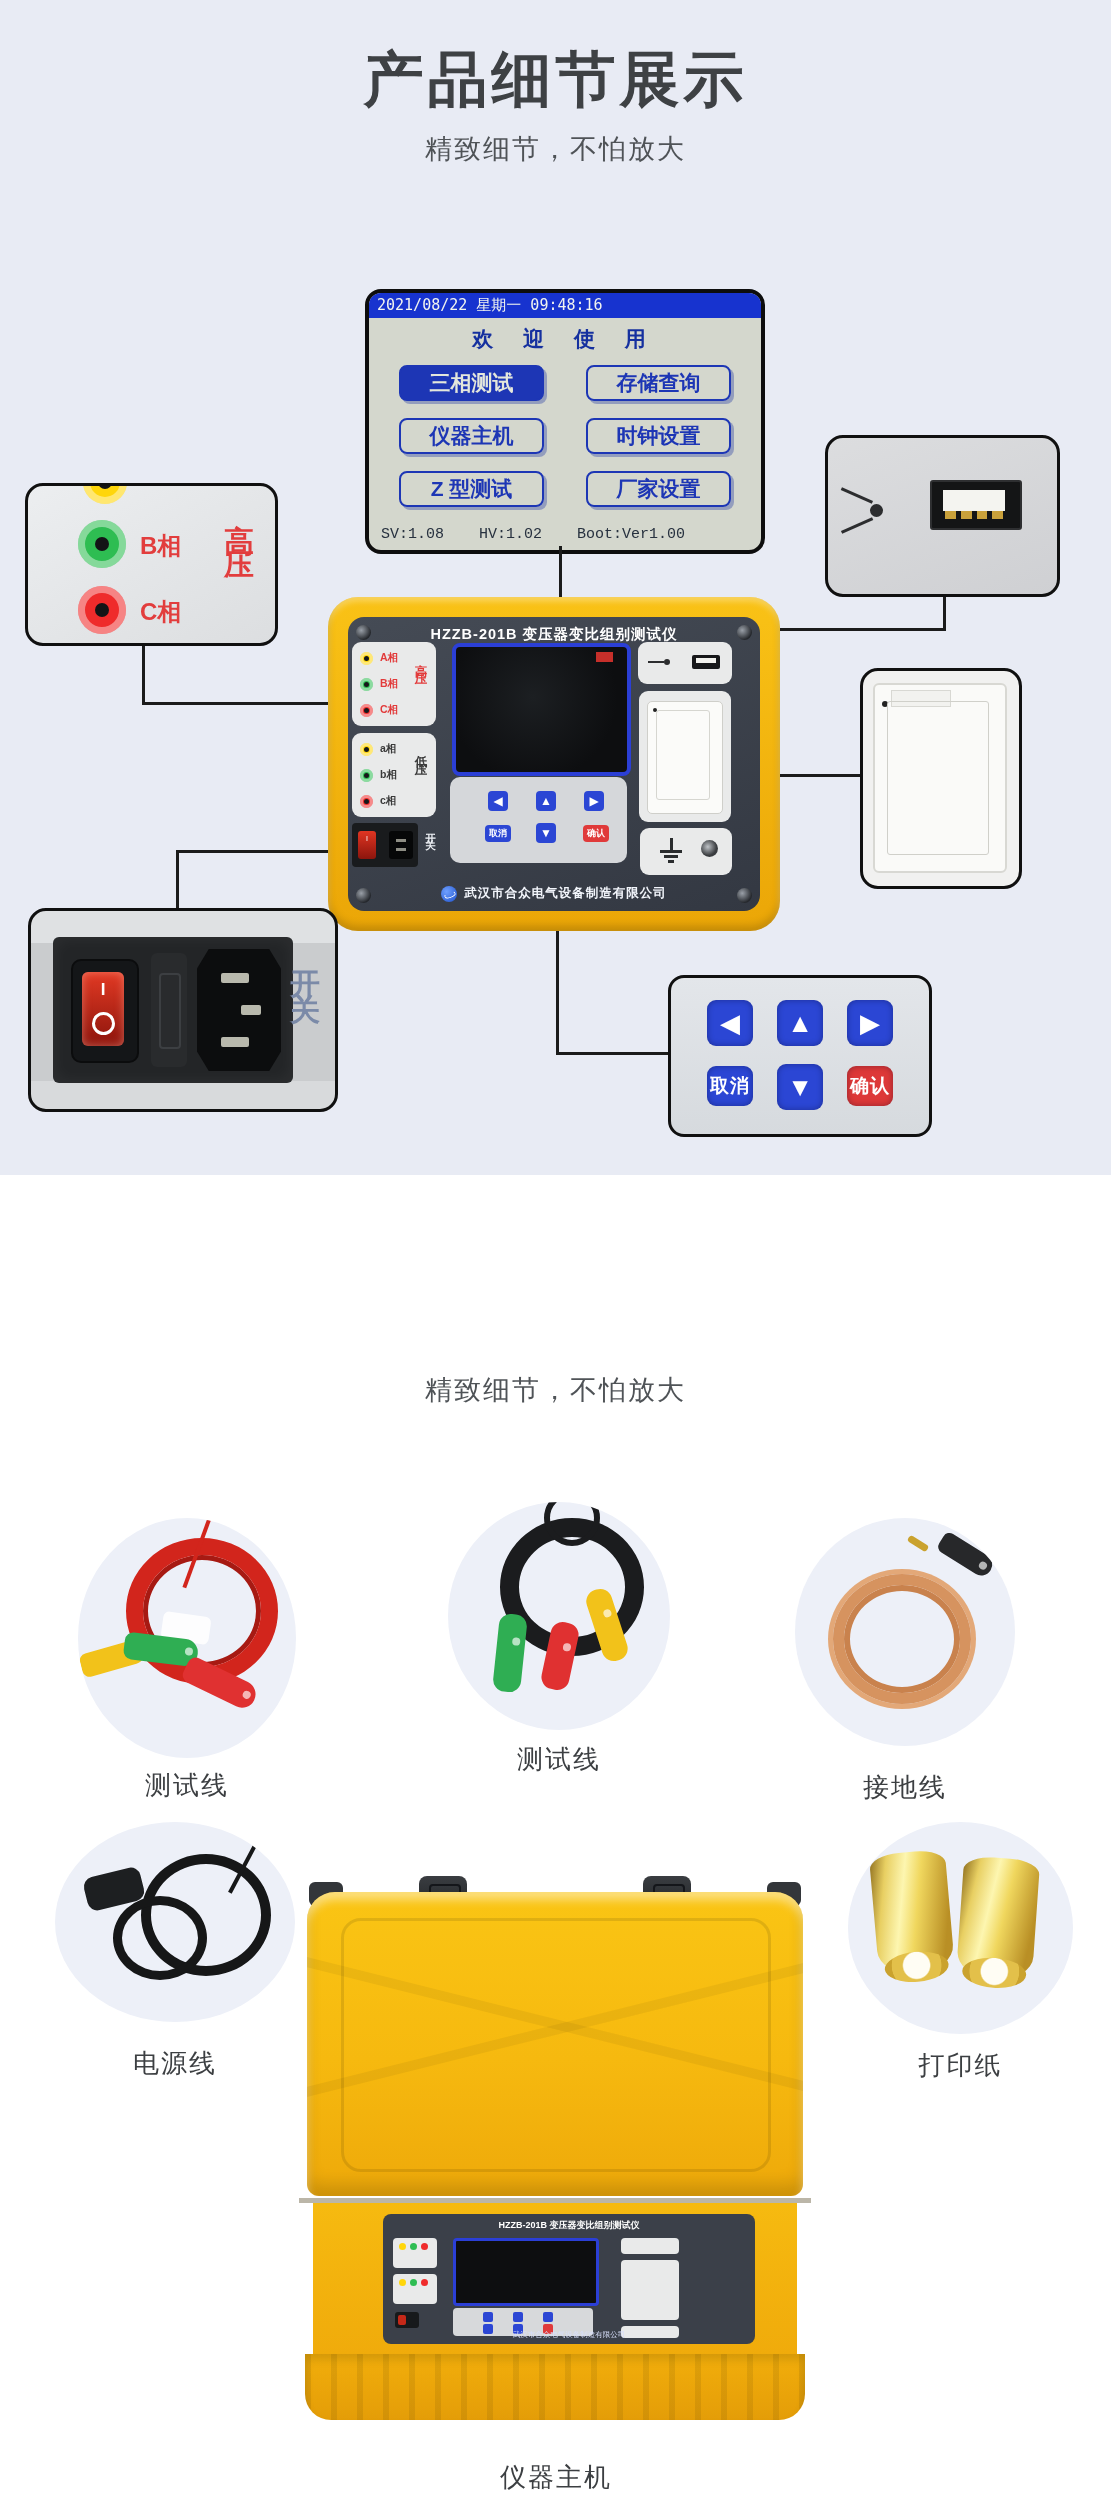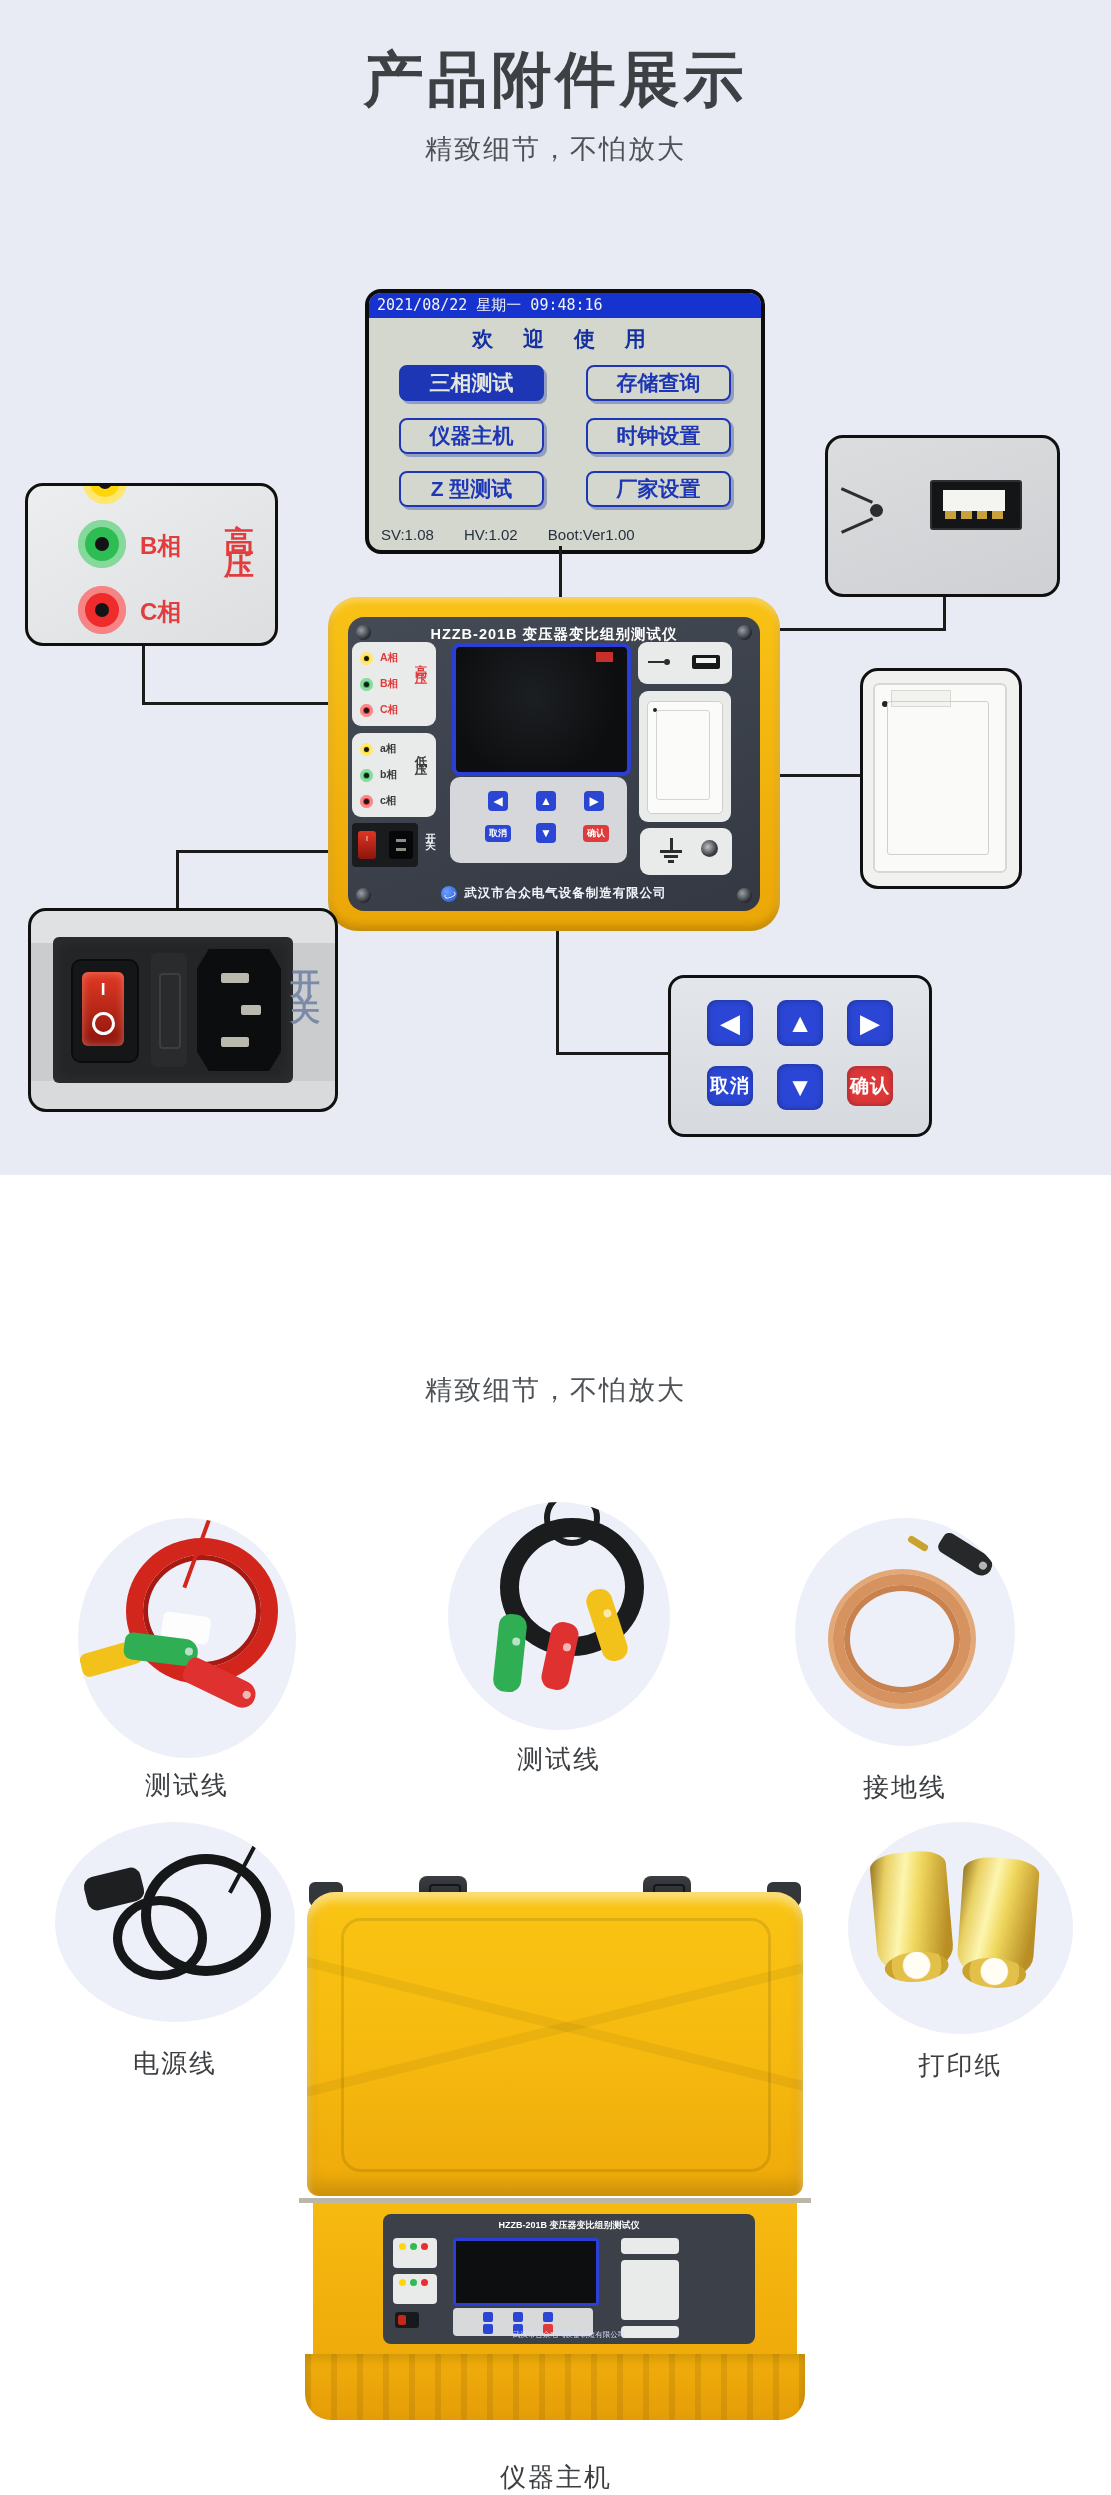--- a/index.html
+++ b/index.html
@@ -20,21 +20,21 @@
            background:#d4d7cd;border:4px solid #0d0d0d;border-radius:16px;overflow:hidden;}
   .lcd-statusbar{height:25px;background:#1733cf;color:#f2f4ef;font-size:15px;
                  font-family:"DejaVu Sans Mono",monospace;line-height:25px;padding-left:8px;}
   .lcd-welcome{margin-top:7px;text-align:center;color:#15309f;font-size:21px;font-weight:700;letter-spacing:12px;}
   .lcd-menu{display:grid;grid-template-columns:1fr 1fr;column-gap:42px;row-gap:17px;margin:12px 30px 0 30px;}
   .lcd-btn{height:32px;line-height:32px;text-align:center;font-size:21px;font-weight:700;
            color:#1d36b5;border:2.5px solid #1d36b5;border-radius:8px;
            box-shadow:3px 3px 0 0 rgba(27,48,160,.35);background:transparent;}
   .lcd-btn.selected{background:#1d36b5;color:#e4e7dc;}
   .lcd-footer{position:absolute;left:12px;bottom:7px;font-size:15px;color:#27313f;
-              font-family:Liberation Sans, sans-serif;}
+              font-family:Liberation Mono, monospace;}
   .lcd-footer span{margin-right:26px;}
 
   
   .device{position:absolute;left:328px;top:597px;width:452px;height:334px;
           background:linear-gradient(180deg,#f9c216,#eba607);border-radius:30px;
           box-shadow:inset 0 -5px 8px rgba(0,0,0,.18), inset 0 4px 6px rgba(255,255,255,.35);}
   .device-panel{position:absolute;left:20px;top:20px;width:412px;height:294px;
                 background:linear-gradient(160deg,#454b55,#333842);border-radius:16px;}
   .screw{position:absolute;width:15px;height:15px;border-radius:50%;
          background:radial-gradient(circle at 35% 35%,#9aa0a8,#25282d 70%);}
@@ -177,21 +177,21 @@
               background:repeating-linear-gradient(90deg,rgba(0,0,0,.08) 0 6px,transparent 6px 26px),
                          linear-gradient(180deg,#f2ae0b,#e49d08);
               box-shadow:inset 0 6px 8px rgba(0,0,0,.12);}
 </style>
 </head>
 <body>
 
 <div class="page">
   <div class="bg-top"></div>
 
-  <div class="sec-title" style="top:40px;">产品附件展示</div>
+  <div class="sec-title" style="top:40px;">产品细节展示</div>
   <div class="sec-sub" style="top:131px;">精致细节，不怕放大</div>
 
   <div class="lcd-box">
     <div class="lcd-statusbar">2021/08/22 星期一 09:48:16</div>
     <div class="lcd-welcome">欢 迎 使 用</div>
     <div class="lcd-menu">
       <div class="lcd-btn selected">三相测试</div>
       <div class="lcd-btn">存储查询</div>
       <div class="lcd-btn">仪器主机</div>
       <div class="lcd-btn">时钟设置</div>

